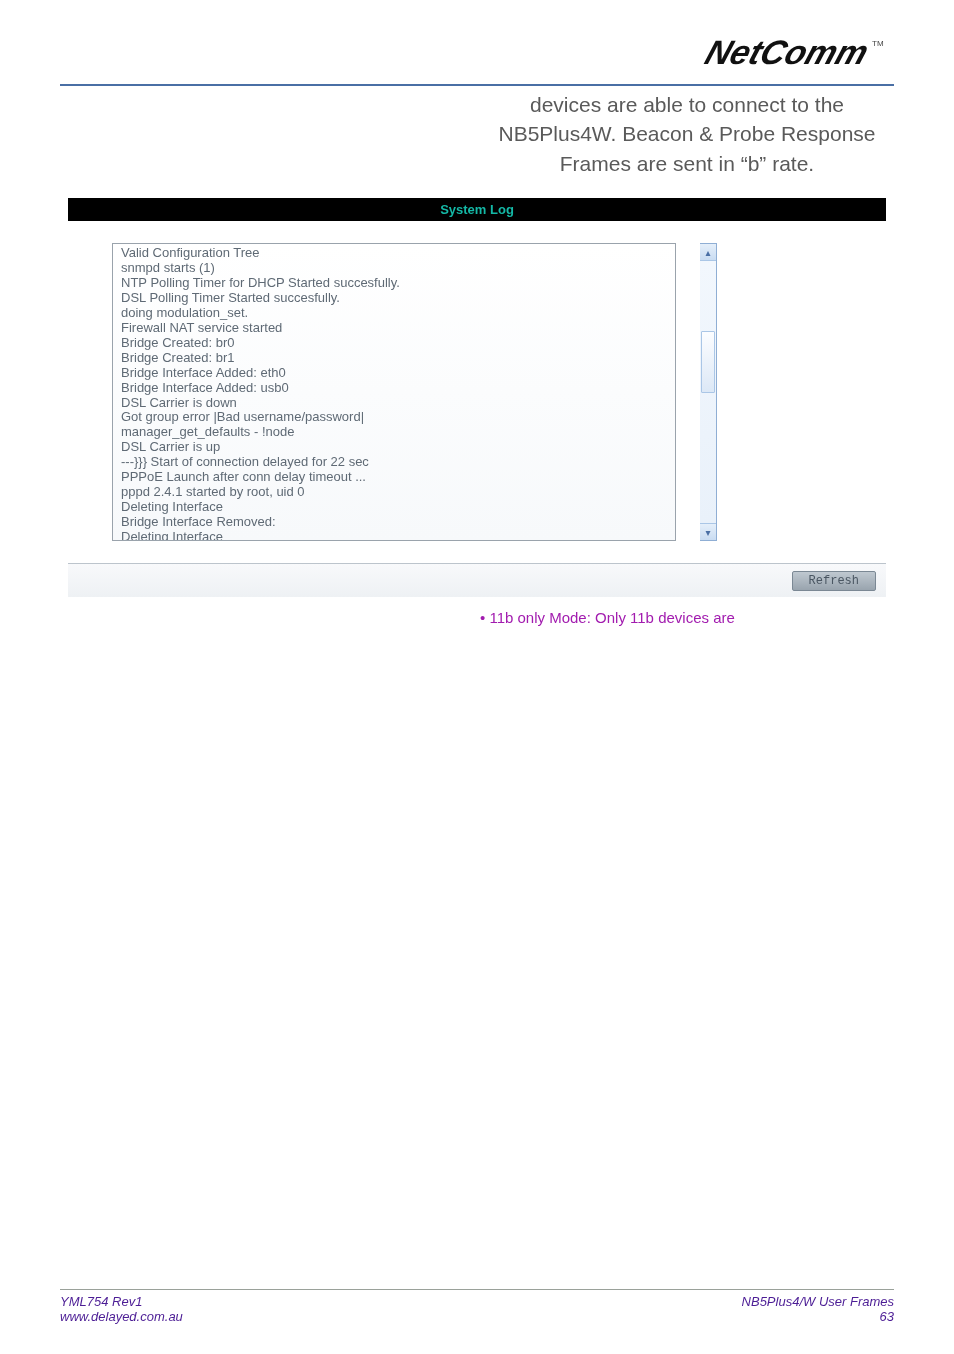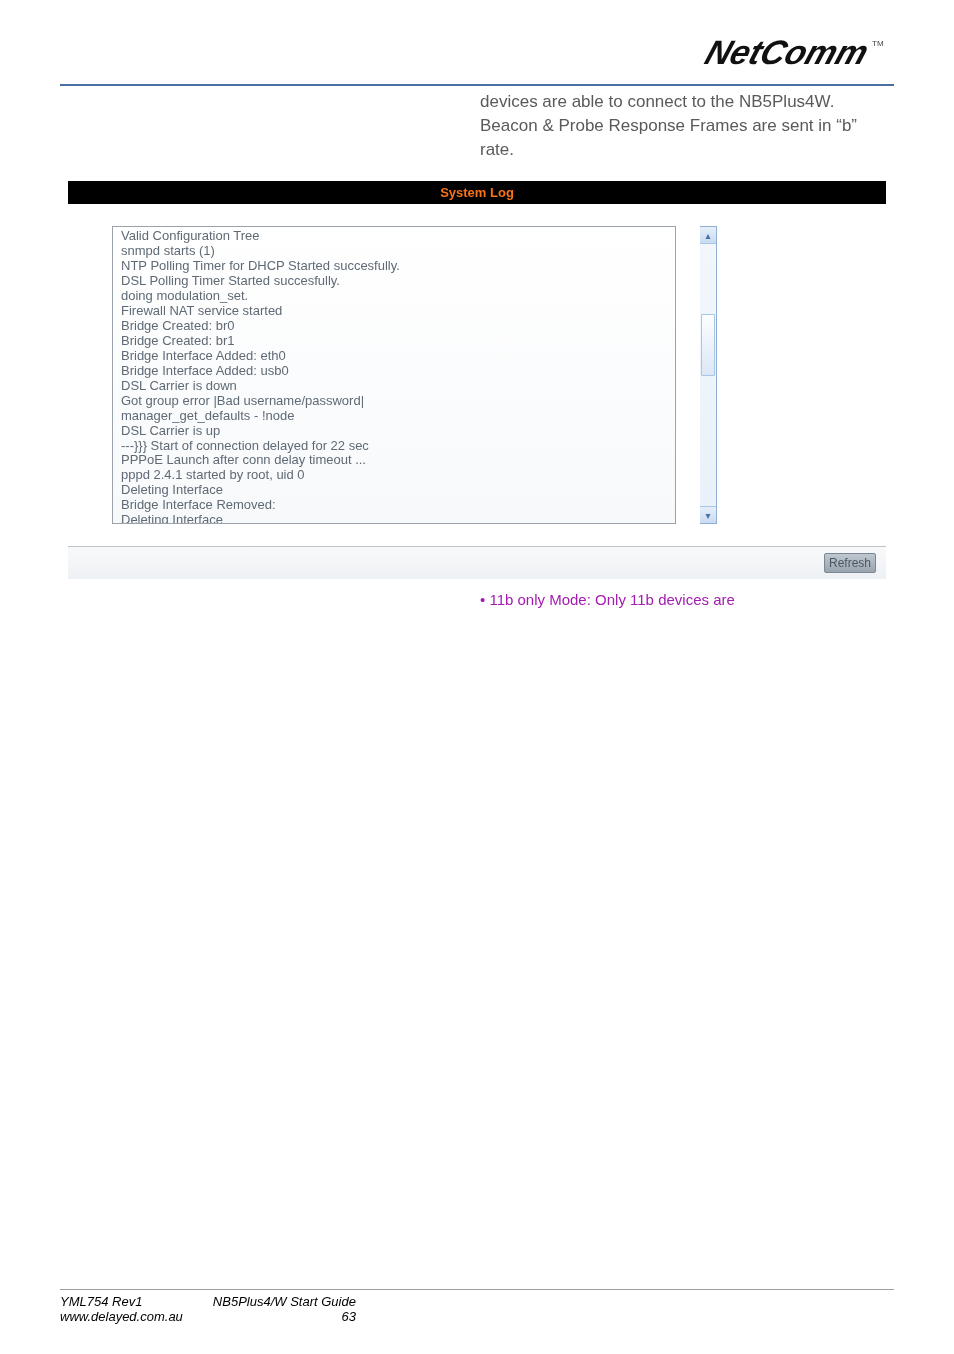--- a/index.html
+++ b/index.html
@@ -1,22 +1,22 @@
 <!DOCTYPE html>
 <html><head>
 <meta charset="utf-8">
 <style>
   html,body{margin:0;padding:0;background:#fff;font-family:Verdana,Geneva,sans-serif;color:#555;}
   .page{width:954px;height:1354px;position:relative;box-sizing:border-box;padding:30px 60px 30px 60px;}
   .brand{ text-align:right; padding-right:10px; }
   .brand svg{display:inline-block;}
   .hr-top{border:none;border-top:2px solid #4a6fa5;margin:6px 0 4px 0;}
-  .intro{ margin-left:420px; font-size:17px; color:#5a5a5a; line-height:1.4; }
+  .intro{ margin-left:420px; font-size:21px; color:#5a5a5a; line-height:1.4;text-align:center; }
   .syslog-box{ margin:20px 8px 0 8px; background:#fff; }
-  .syslog-title{ background:#000; color:#f97316; font-weight:bold; text-align:center; font-size:13px; padding:4px 0; }
+  .syslog-title{ background:#000; color:#14b8a6; font-weight:bold; text-align:center; font-size:13px; padding:4px 0; }
   .syslog-body{ padding:22px 44px 18px 44px; }
   .log-wrap{ position:relative; }
   .logarea{
     width:564px;height:298px;
     font-family:Verdana,Geneva,sans-serif;
     font-size:13px;color:#5f6a75;
     border:1px solid #9aa3ac;
     padding:2px 8px;
     line-height:1.15;
     background:linear-gradient(#fff,#f7f9fb);
@@ -29,26 +29,26 @@
     border:1px solid #8faed4; border-left:none; box-sizing:border-box;
     background:linear-gradient(#eaf2fb,#dfeaf6);
   }
   .scroll-faux .btn{height:16px;background:linear-gradient(#e5effa,#c9dcf2);border-bottom:1px solid #aac6e6;display:flex;align-items:center;justify-content:center;color:#4a6fa5;font-size:10px;}
   .scroll-faux .btn.bot{border-top:1px solid #aac6e6;border-bottom:none;}
   .scroll-faux .track{height:262px;background:linear-gradient(#f2f7fd,#e9f1fa);position:relative;}
   .scroll-faux .thumb{position:absolute;left:1px;right:1px;top:70px;height:60px;border:1px solid #aac6e6;border-radius:1px;background:linear-gradient(#fcfdff,#dce8f6);}
   .syslog-foot{ border-top:1px solid #bcc4cc; padding:6px 10px; text-align:right; background:linear-gradient(#f8f9fb,#eef1f4); }
   .btn-refresh{
     display:inline-block;border:1px solid #7b8894;background:linear-gradient(#bfc8d0,#99a4ae);
-    color:#4a5662;font-size:12px;font-family:Liberation Sans, sans-serif;padding:2px 4px;border-radius:2px;cursor:pointer;
+    color:#4a5662;font-size:12px;font-family:Liberation Mono, monospace;padding:2px 16px;border-radius:2px;cursor:pointer;
   }
   .bullet{ margin:12px 0 0 420px; font-size:15px; color:#a21caf; }
   .footer{position:absolute;left:60px;right:60px;bottom:30px;}
   .hr-bot{border:none;border-top:1px solid #9aa19a;margin:0 0 4px 0;}
-  .foot-row{display:flex;font-size:13px;color:#000000;font-style:italic;gap:30px;}
+  .foot-row{display:flex;justify-content:space-between;font-size:13px;color:#4c1d95;font-style:italic;gap:30px;}
   .foot-row .right{text-align:right;}
   .foot-row .pn{display:block;font-style:italic;}
 </style>
 </head>
 <body>
 
 <div class="page">
   <div class="brand">
     <svg width="210" height="44" viewBox="0 0 210 44" aria-hidden="true">
       <g fill="#111" transform="skewX(-18)">
@@ -102,18 +102,18 @@
   <div class="bullet">• 11b only Mode: Only 11b devices are</div>
 
   <div class="footer">
     <hr class="hr-bot">
     <div class="foot-row">
       <div class="left">
         <span>YML754 Rev1</span><br>
         <span>www.delayed.com.au</span>
       </div>
       <div class="right">
-        <span>NB5Plus4/W Start Guide</span>
+        <span>NB5Plus4/W User Frames</span>
         <span class="pn">63</span>
       </div>
     </div>
   </div>
 </div>
 
 </body></html>

